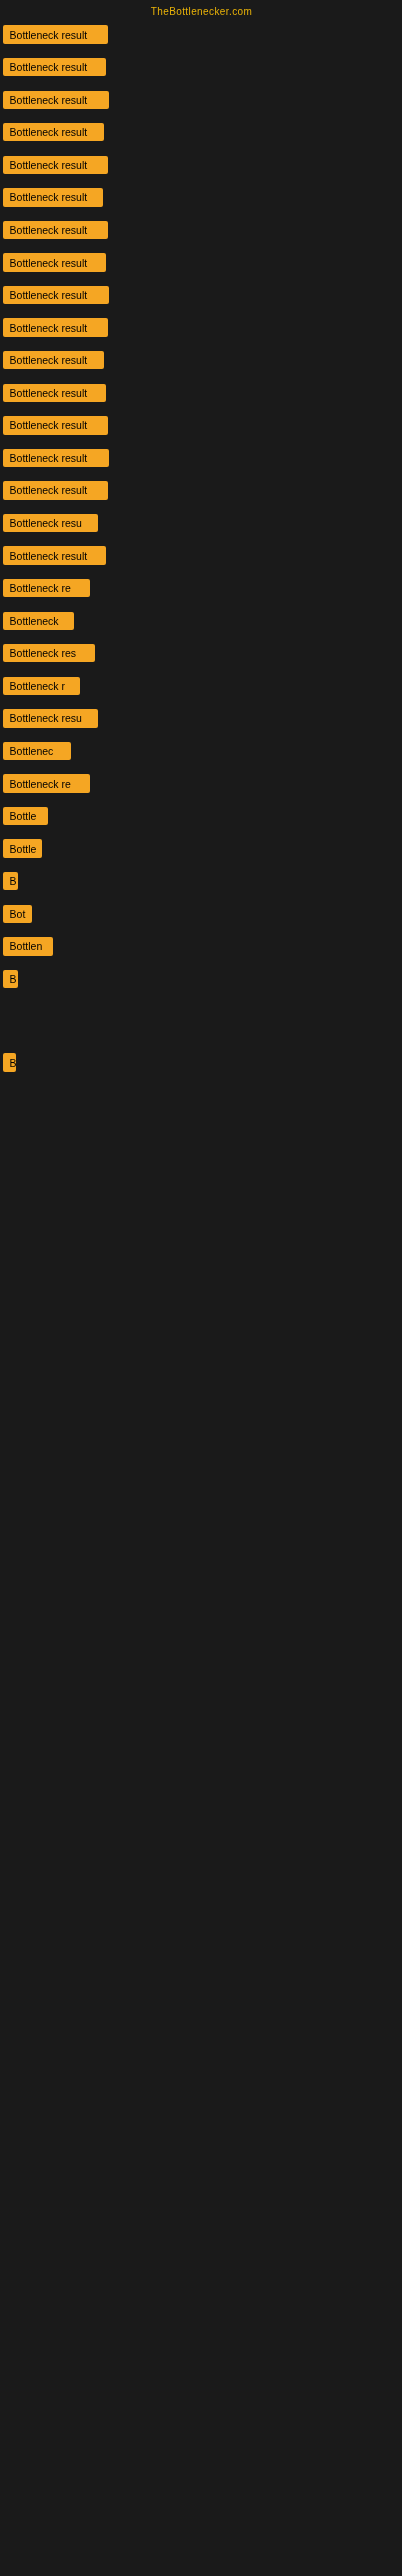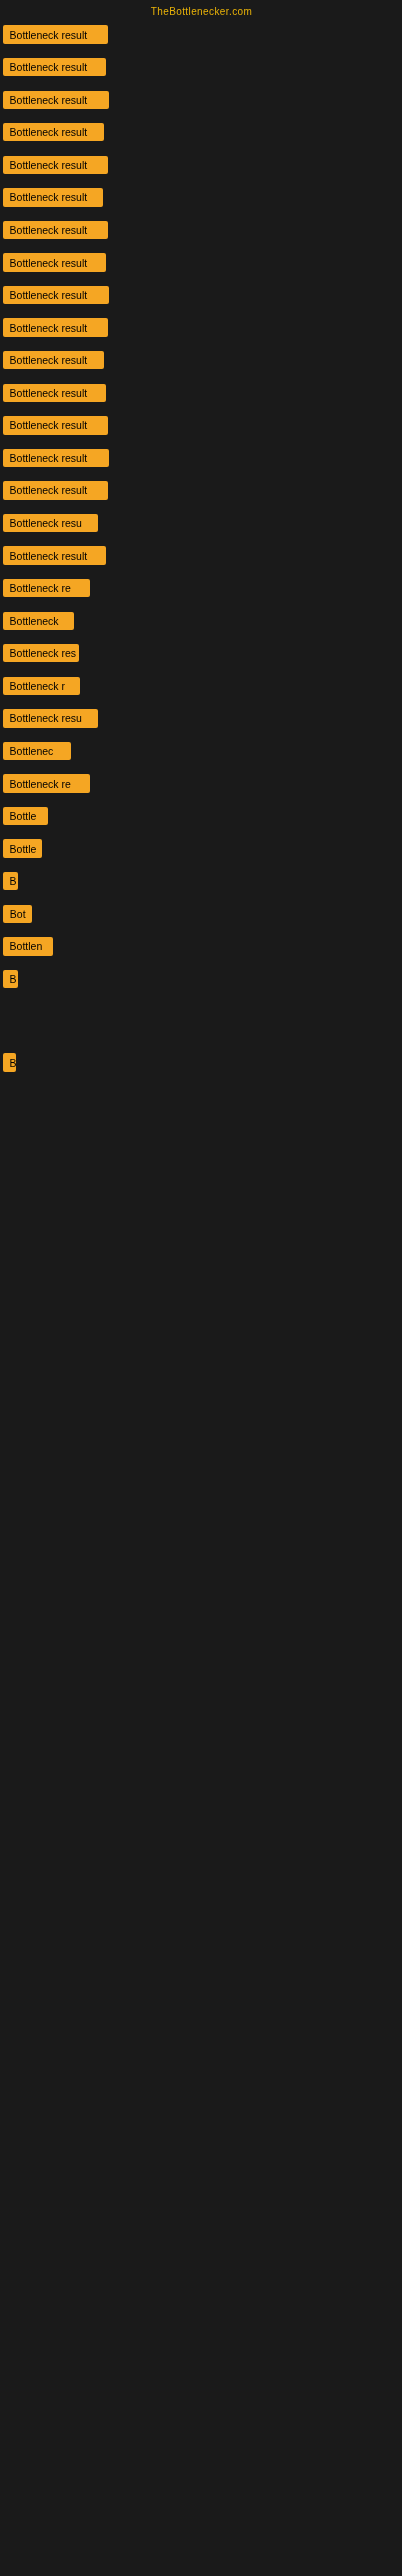--- a/index.html
+++ b/index.html
@@ -56,29 +56,29 @@
     <div class="row"><span class="bottleneck-bar" style="width: 105px; max-width: 105px;">Bottleneck result</span></div>
     <div class="row"><span class="bottleneck-bar" style="width: 101px; max-width: 101px;">Bottleneck result</span></div>
     <div class="row"><span class="bottleneck-bar" style="width: 103px; max-width: 103px;">Bottleneck result</span></div>
     <div class="row"><span class="bottleneck-bar" style="width: 105px; max-width: 105px;">Bottleneck result</span></div>
     <div class="row"><span class="bottleneck-bar" style="width: 106px; max-width: 106px;">Bottleneck result</span></div>
     <div class="row"><span class="bottleneck-bar" style="width: 105px; max-width: 105px;">Bottleneck result</span></div>
     <div class="row"><span class="bottleneck-bar" style="width: 95px; max-width: 95px;">Bottleneck resu</span></div>
     <div class="row"><span class="bottleneck-bar" style="width: 103px; max-width: 103px;">Bottleneck result</span></div>
     <div class="row"><span class="bottleneck-bar" style="width: 87px; max-width: 87px;">Bottleneck re</span></div>
     <div class="row"><span class="bottleneck-bar" style="width: 86px; max-width: 71px;">Bottleneck</span></div>
-    <div class="row"><span class="bottleneck-bar" style="width: 76px; max-width: 92px;">Bottleneck res</span></div>
+    <div class="row"><span class="bottleneck-bar" style="width: 92px; max-width: 92px;">Bottleneck res</span></div>
     <div class="row"><span class="bottleneck-bar" style="width: 97px; max-width: 77px;">Bottleneck r</span></div>
     <div class="row"><span class="bottleneck-bar" style="width: 95px; max-width: 95px;">Bottleneck resu</span></div>
     <div class="row"><span class="bottleneck-bar" style="width: 68px; max-width: 68px;">Bottlenec</span></div>
     <div class="row"><span class="bottleneck-bar" style="width: 87px; max-width: 87px;">Bottleneck re</span></div>
     <div class="row"><span class="bottleneck-bar" style="width: 46px; max-width: 45px;">Bottle</span></div>
     <div class="row"><span class="bottleneck-bar" style="width: 39px; max-width: 39px;">Bottle</span></div>
     <div class="row"><span class="bottleneck-bar" style="width: 14.5px; max-width: 14.5px;">B</span></div>
-    <div class="row"><span class="bottleneck-bar" style="width: 29px; max-width: 29px; text-align: center;">Bot</span></div>
+    <div class="row"><span class="bottleneck-bar" style="width: 29px; max-width: 29px;">Bot</span></div>
     <div class="row"><span class="bottleneck-bar" style="width: 52px; max-width: 50px;">Bottlen</span></div>
     <div class="row"><span class="bottleneck-bar" style="width: 14.5px; max-width: 14.5px;">B</span></div>
     <div class="row" style="height: 24px;"></div>
     <div class="row" style="height: 24px;"></div>
     <div class="row"><span class="bottleneck-bar" style="width: 11.3px; max-width: 11.3px;">B</span></div>
     <div class="row" style="height: 24px;"></div>
     <div class="row" style="height: 24px;"></div>
     <div class="row" style="height: 24px;"></div>
     <div class="row" style="height: 24px;"></div>
   </div>

